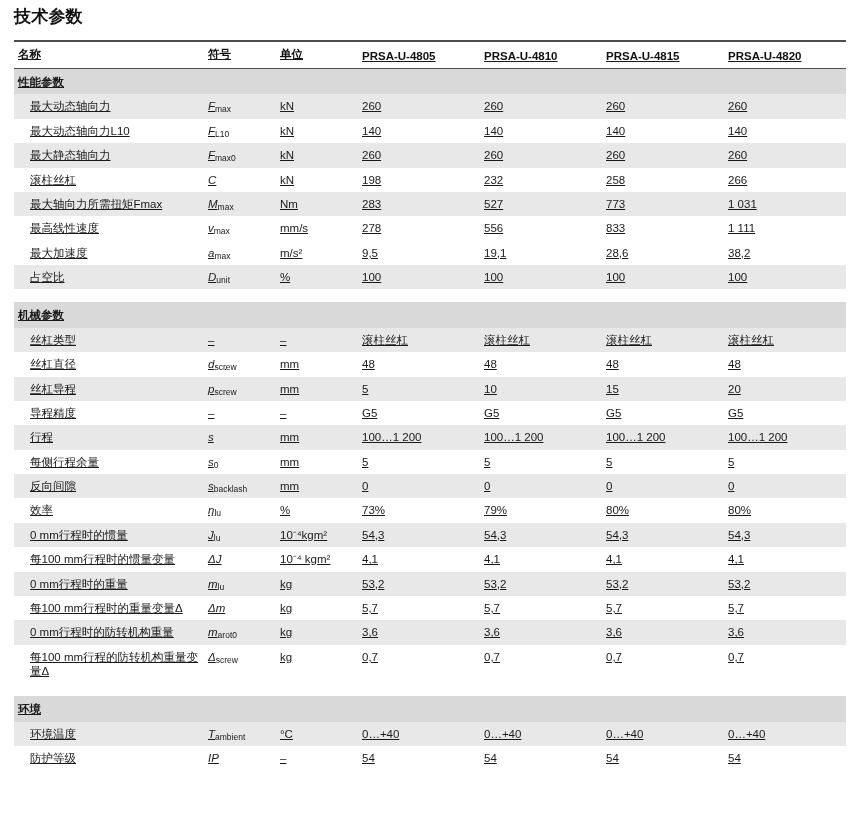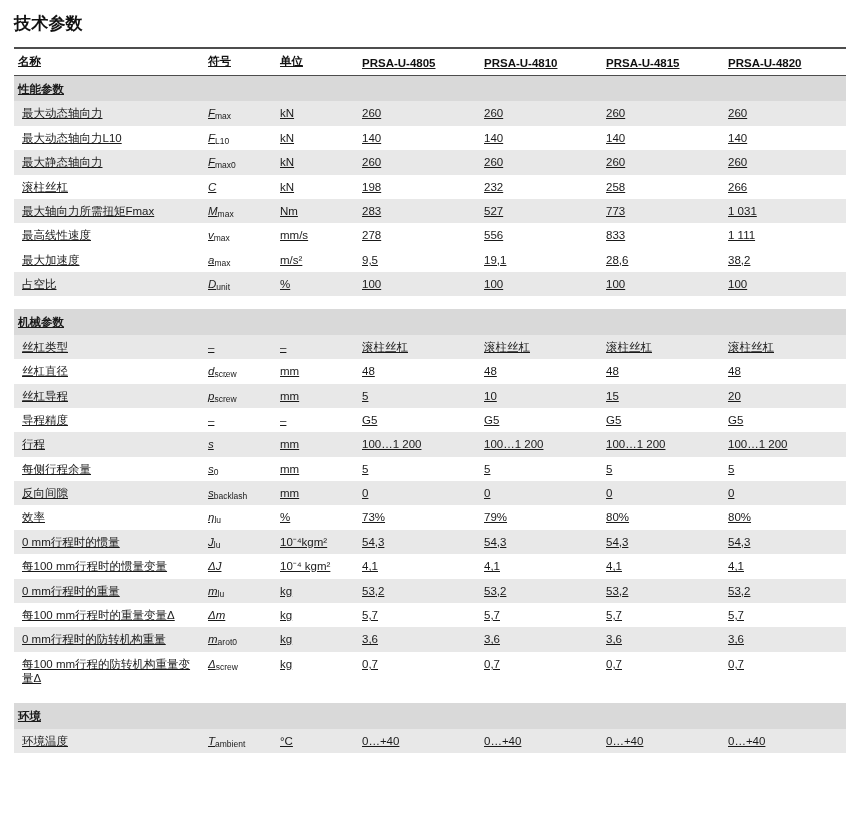--- a/index.html
+++ b/index.html
@@ -18,21 +18,21 @@
     position: relative;
     width: 860px;
     height: 818px;
     box-sizing: border-box;
     padding: 0 14px;
   }
   .page-title {
     font-size: 17px;
     font-weight: bold;
     color: #111;
-    margin: 12px 0 12px 0;
+    margin: 5px 0 12px 0;
     letter-spacing: 0.2px;
   }
   table.spec {
     width: 832px;
     border-collapse: collapse;
     table-layout: fixed;
     font-size: 11.5px;
     text-decoration: underline;
   }
   table.spec col.c-name  { width: 190px; }
@@ -69,21 +69,21 @@
   tr.plain td {
     background: #ffffff;
   }
   tr.spacer td {
     background: #ffffff;
     height: 13px;
     padding: 0;
     font-size: 0;
     line-height: 0;
   }
-  .nm { padding-left: 8px; }
+  .nm { padding-left: 16px; }
   sub {
     font-size: 8.5px;
     line-height: 0;
     vertical-align: baseline;
     position: relative;
     top: 2px;
     margin-top: 36px;
   }
   .it { font-style: italic; }
   .wrap { white-space: normal; }
@@ -331,15 +331,24 @@
         </tr>
         <tr class="shade">
           <td class="nm wrap">环境温度</td>
           <td><span class="it">T</span><sub>ambient</sub></td>
           <td>°C</td>
           <td>0…+40</td>
           <td>0…+40</td>
           <td>0…+40</td>
           <td>0…+40</td>
         </tr>
+        <tr class="plain">
+          <td class="nm wrap">防护等级</td>
+          <td><span class="it">IP</span></td>
+          <td>–</td>
+          <td>54</td>
+          <td>54</td>
+          <td>54</td>
+          <td>54</td>
+        </tr>
       </tbody>
   </table>
 </div>
 
 </body></html>

